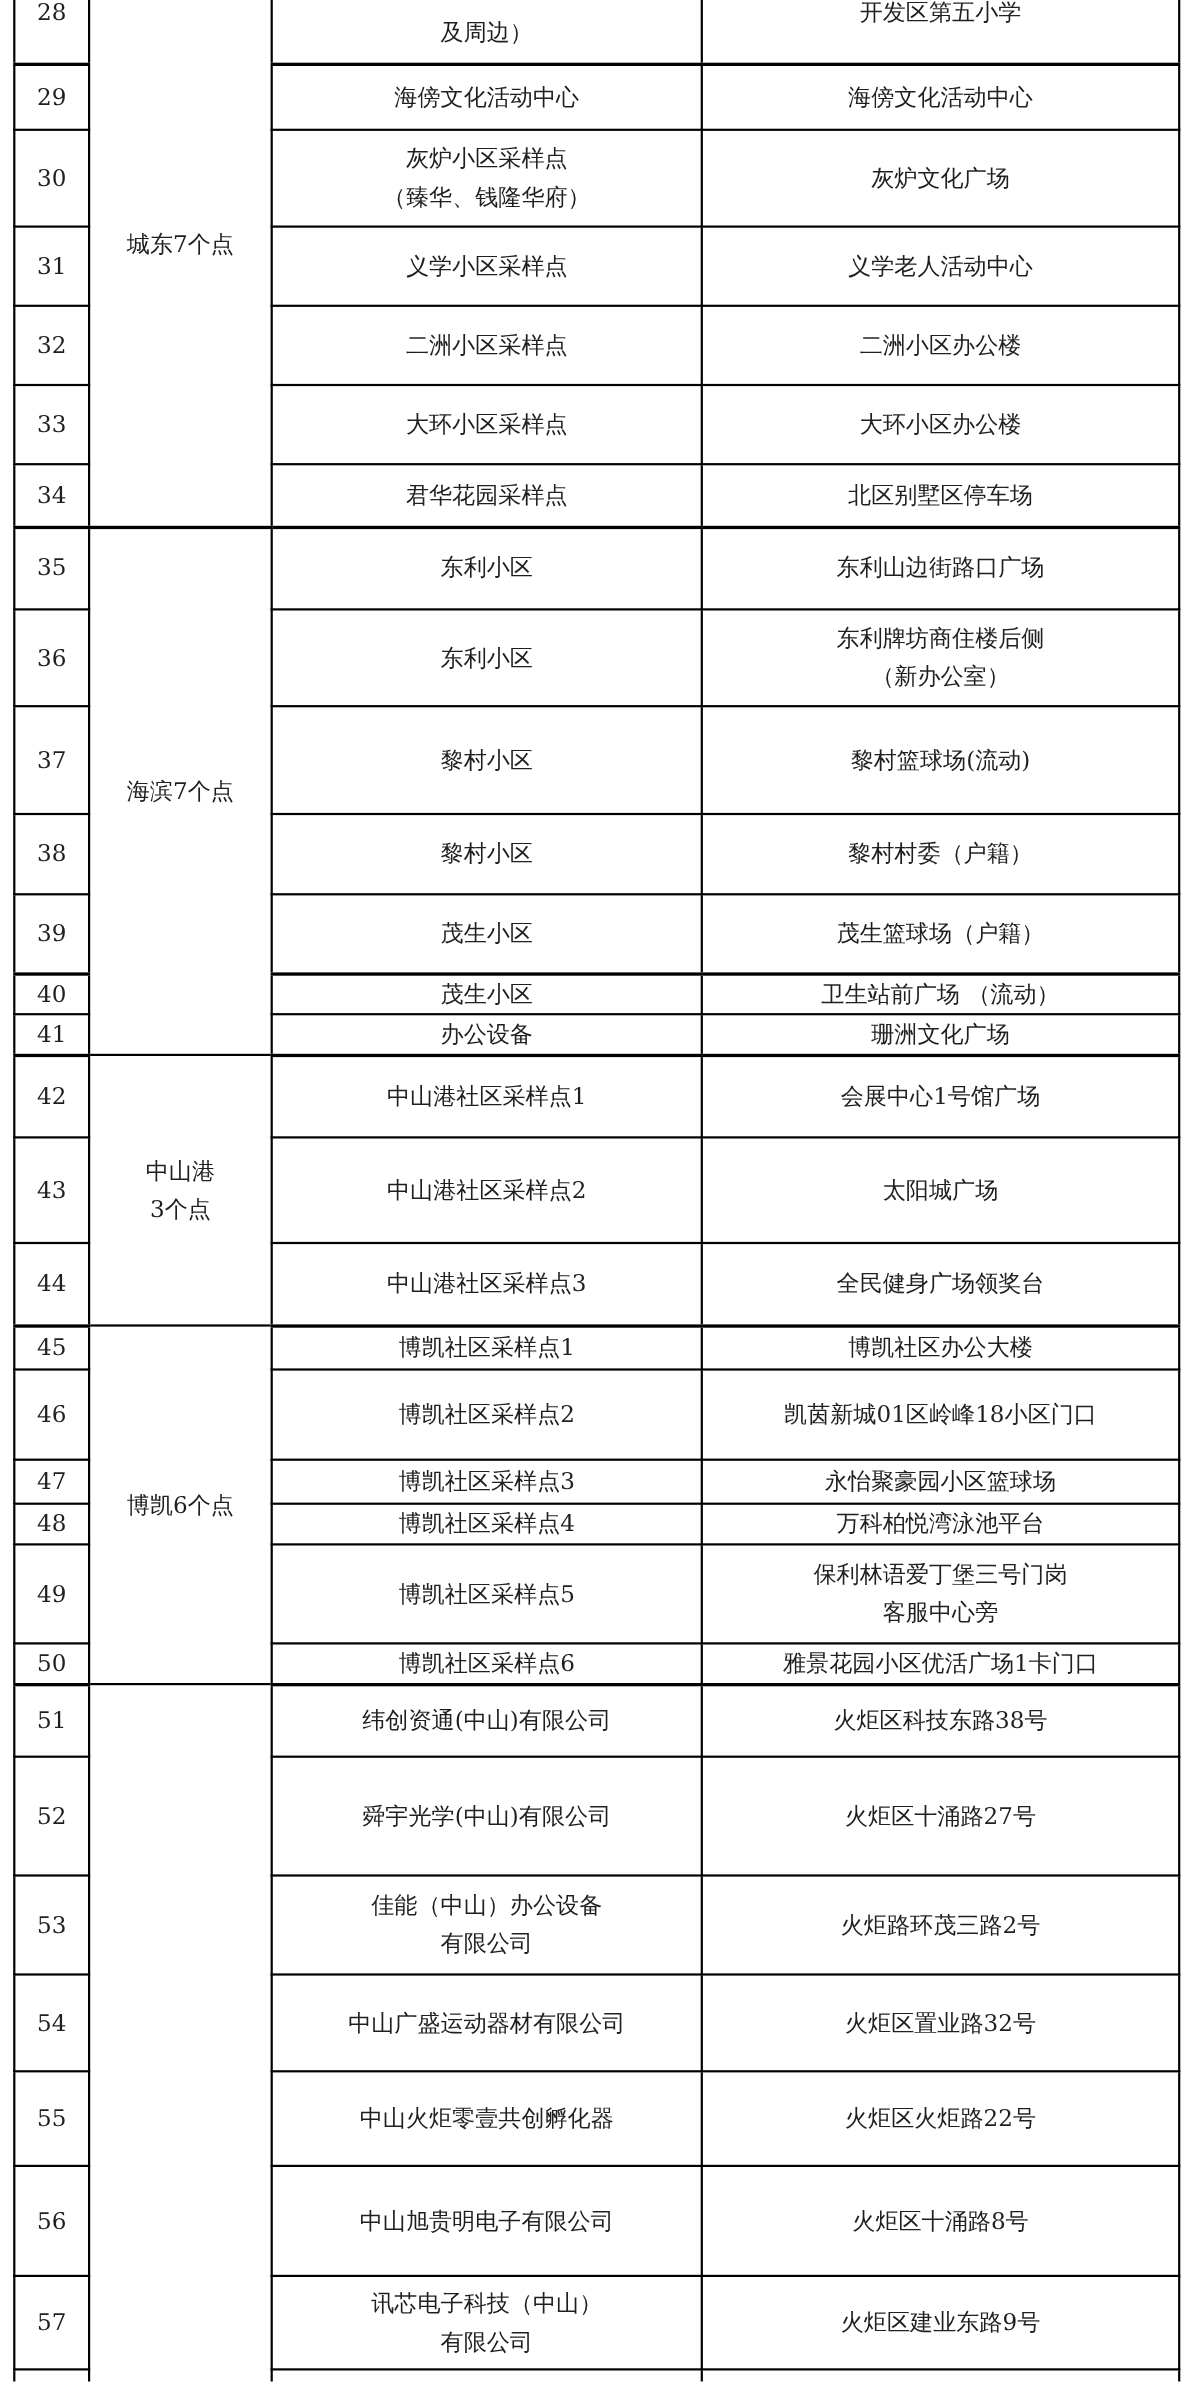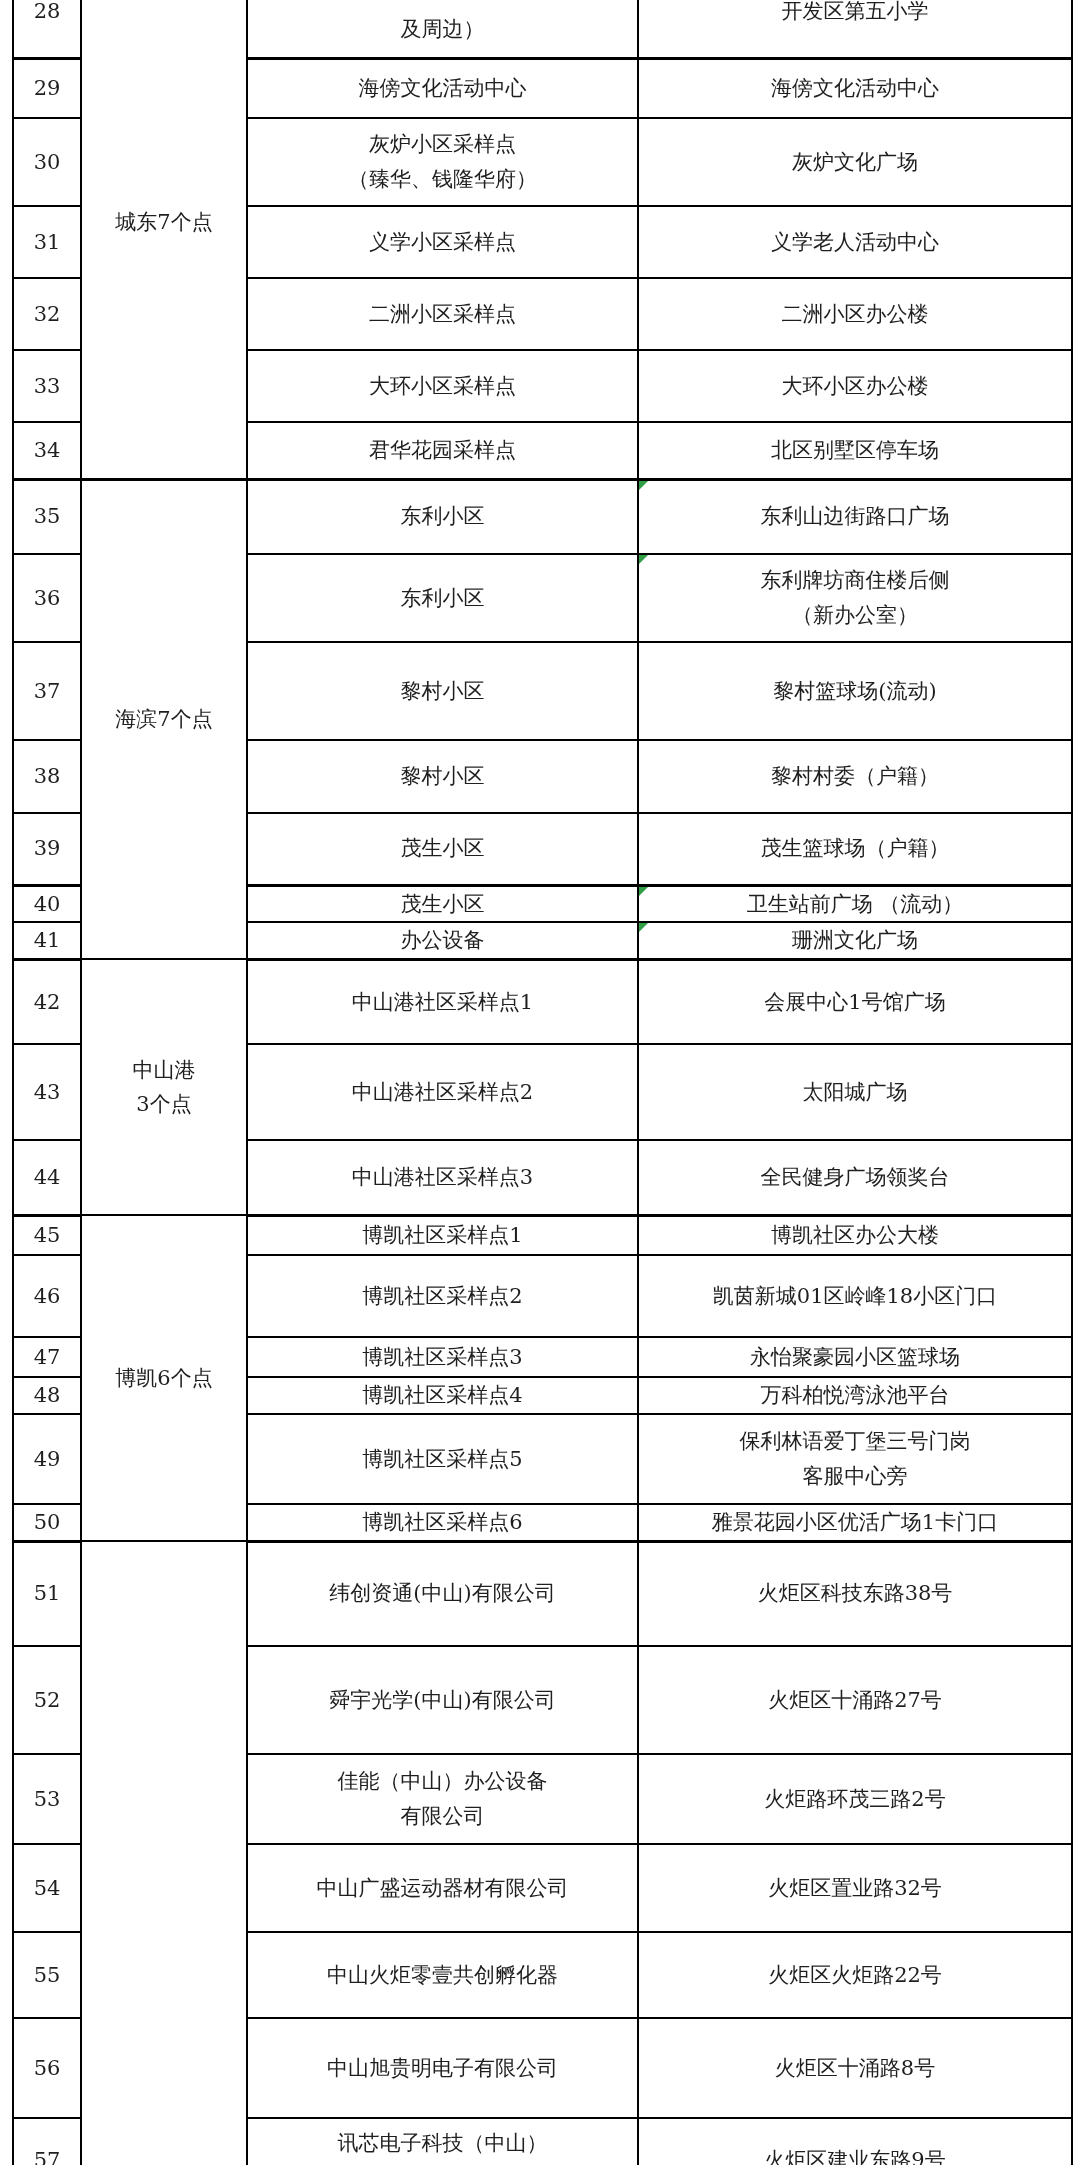--- a/index.html
+++ b/index.html
@@ -29,21 +29,21 @@
     font-size: 21px;
     line-height: 1.65;
     white-space: pre-line;
     padding: 0 4px;
     overflow: hidden;
   }
   td.num { font-size: 21px; }
   td.grp { border-bottom-width: 3px; }
   tr.thick > td { border-bottom-width: 3px; }
   td.vt { vertical-align: top; padding-top: 3px; }
-  .flagcell { position: relative; }
+  .flagcell { position: relative; border-radius: 20px; }
   .flag-icon {
     position: absolute;
     top: 0; left: 0;
     width: 0; height: 0;
     border-top: 9px solid #2f9e44;
     border-right: 9px solid transparent;
   }
 </style>
 </head>
 <body>
@@ -128,21 +128,21 @@
     <td class="num">40</td>
     <td class="name">茂生小区</td>
     <td class="loc flagcell"><span class="flag-icon"></span><span class="cell-text">卫生站前广场 （流动）</span></td>
   </tr>
   <tr class="thick" style="height:36px">
     <td class="num">41</td>
     <td class="name">办公设备</td>
     <td class="loc flagcell"><span class="flag-icon"></span><span class="cell-text">珊洲文化广场</span></td>
   </tr>
 
-  <tr style="height:85px">
+  <tr style="height:75px">
     <td class="num">42</td>
     <td class="grp" rowspan="3">中山港
 3个点</td>
     <td class="name">中山港社区采样点1</td>
     <td class="loc">会展中心1号馆广场</td>
   </tr>
   <tr style="height:96px">
     <td class="num">43</td>
     <td class="name">中山港社区采样点2</td>
     <td class="loc">太阳城广场</td>
@@ -179,21 +179,21 @@
     <td class="name">博凯社区采样点5</td>
     <td class="loc">保利林语爱丁堡三号门岗
 客服中心旁</td>
   </tr>
   <tr class="thick" style="height:37px">
     <td class="num">50</td>
     <td class="name">博凯社区采样点6</td>
     <td class="loc">雅景花园小区优活广场1卡门口</td>
   </tr>
 
-  <tr style="height:105px">
+  <tr style="height:66px">
     <td class="num">51</td>
     <td class="grp" rowspan="8"></td>
     <td class="name">纬创资通(中山)有限公司</td>
     <td class="loc">火炬区科技东路38号</td>
   </tr>
   <tr style="height:108px">
     <td class="num">52</td>
     <td class="name">舜宇光学(中山)有限公司</td>
     <td class="loc">火炬区十涌路27号</td>
   </tr>

